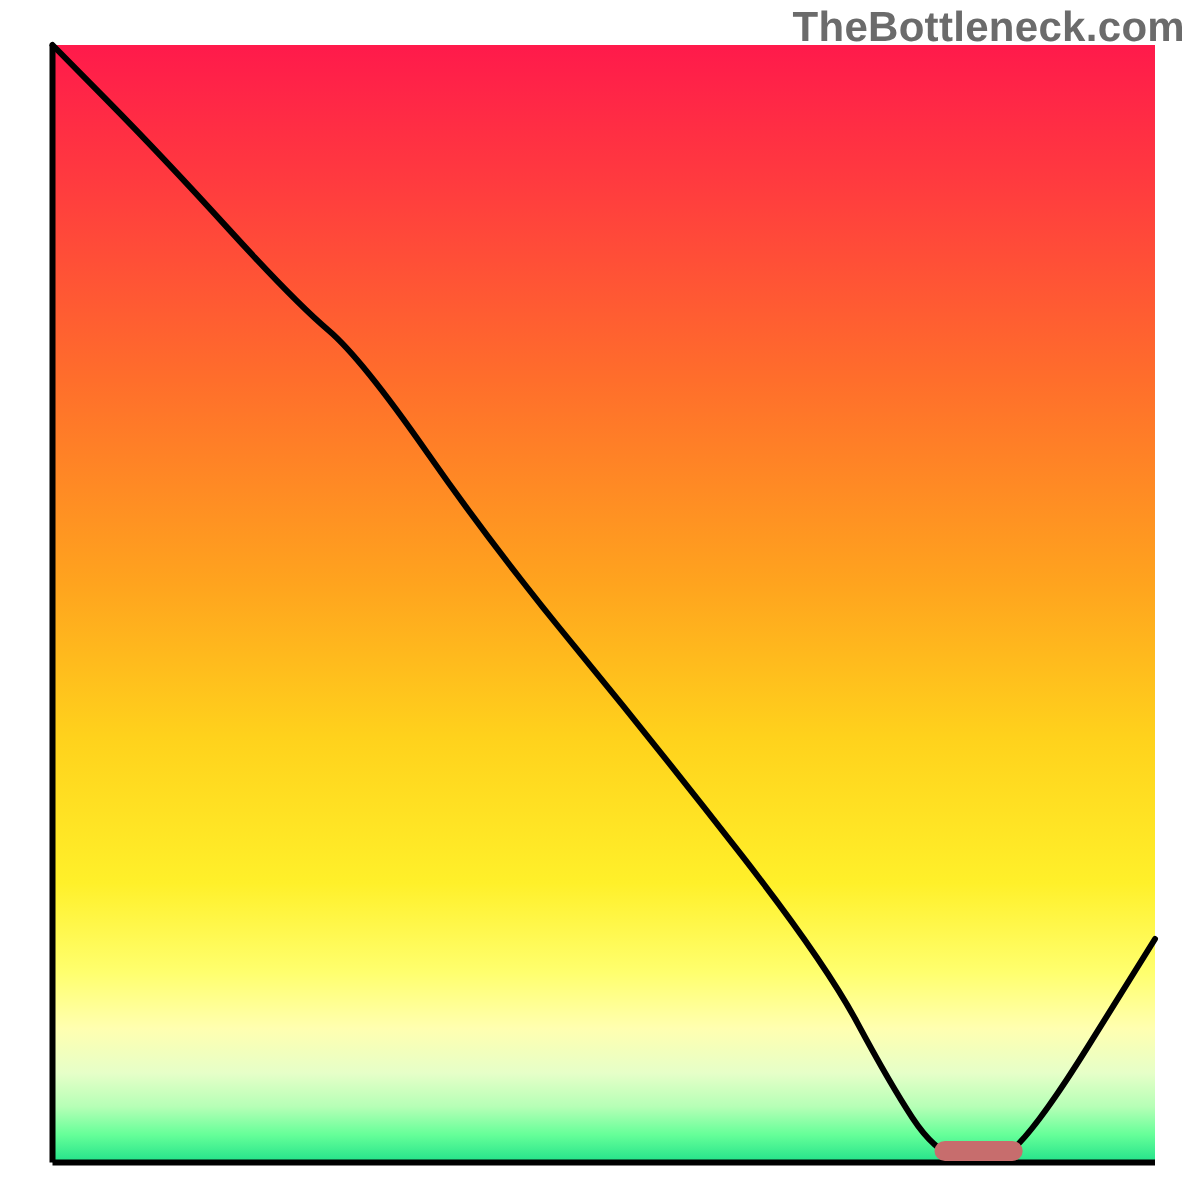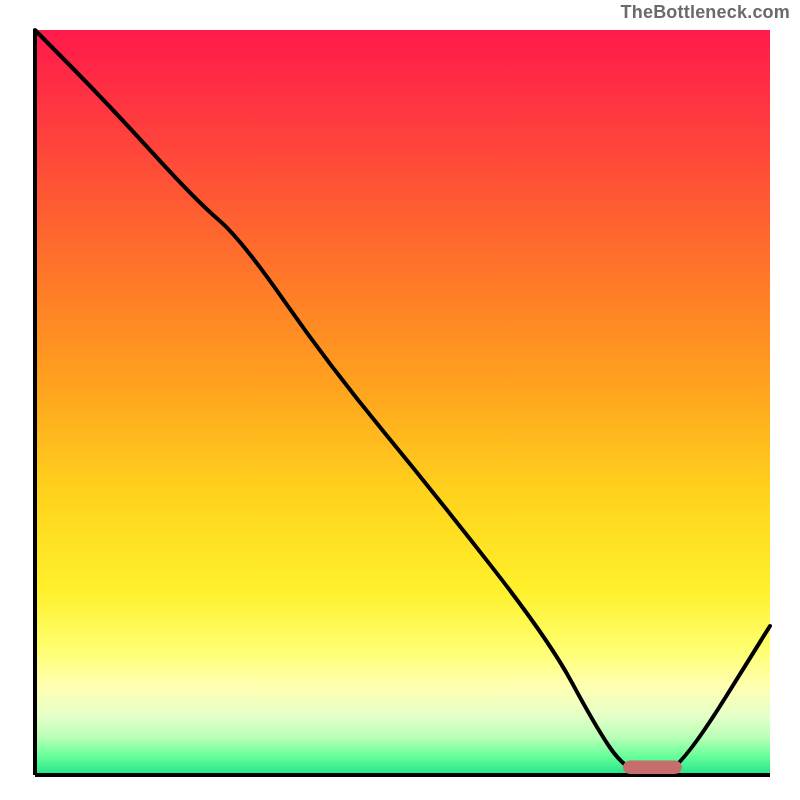--- a/index.html
+++ b/index.html
@@ -13,21 +13,21 @@
   }
   .stage {
     position: relative;
     width: 800px;
     height: 800px;
   }
   .watermark {
     position: absolute;
     top: 2px;
     right: 10px;
-    font-size: 18px;
+    font-size: 28px;
     font-weight: 600;
     color: #6b6b6b;
     letter-spacing: 0.2px;
   }
   svg.plot {
     position: absolute;
     left: 0;
     top: 0;
   }
 </style>

